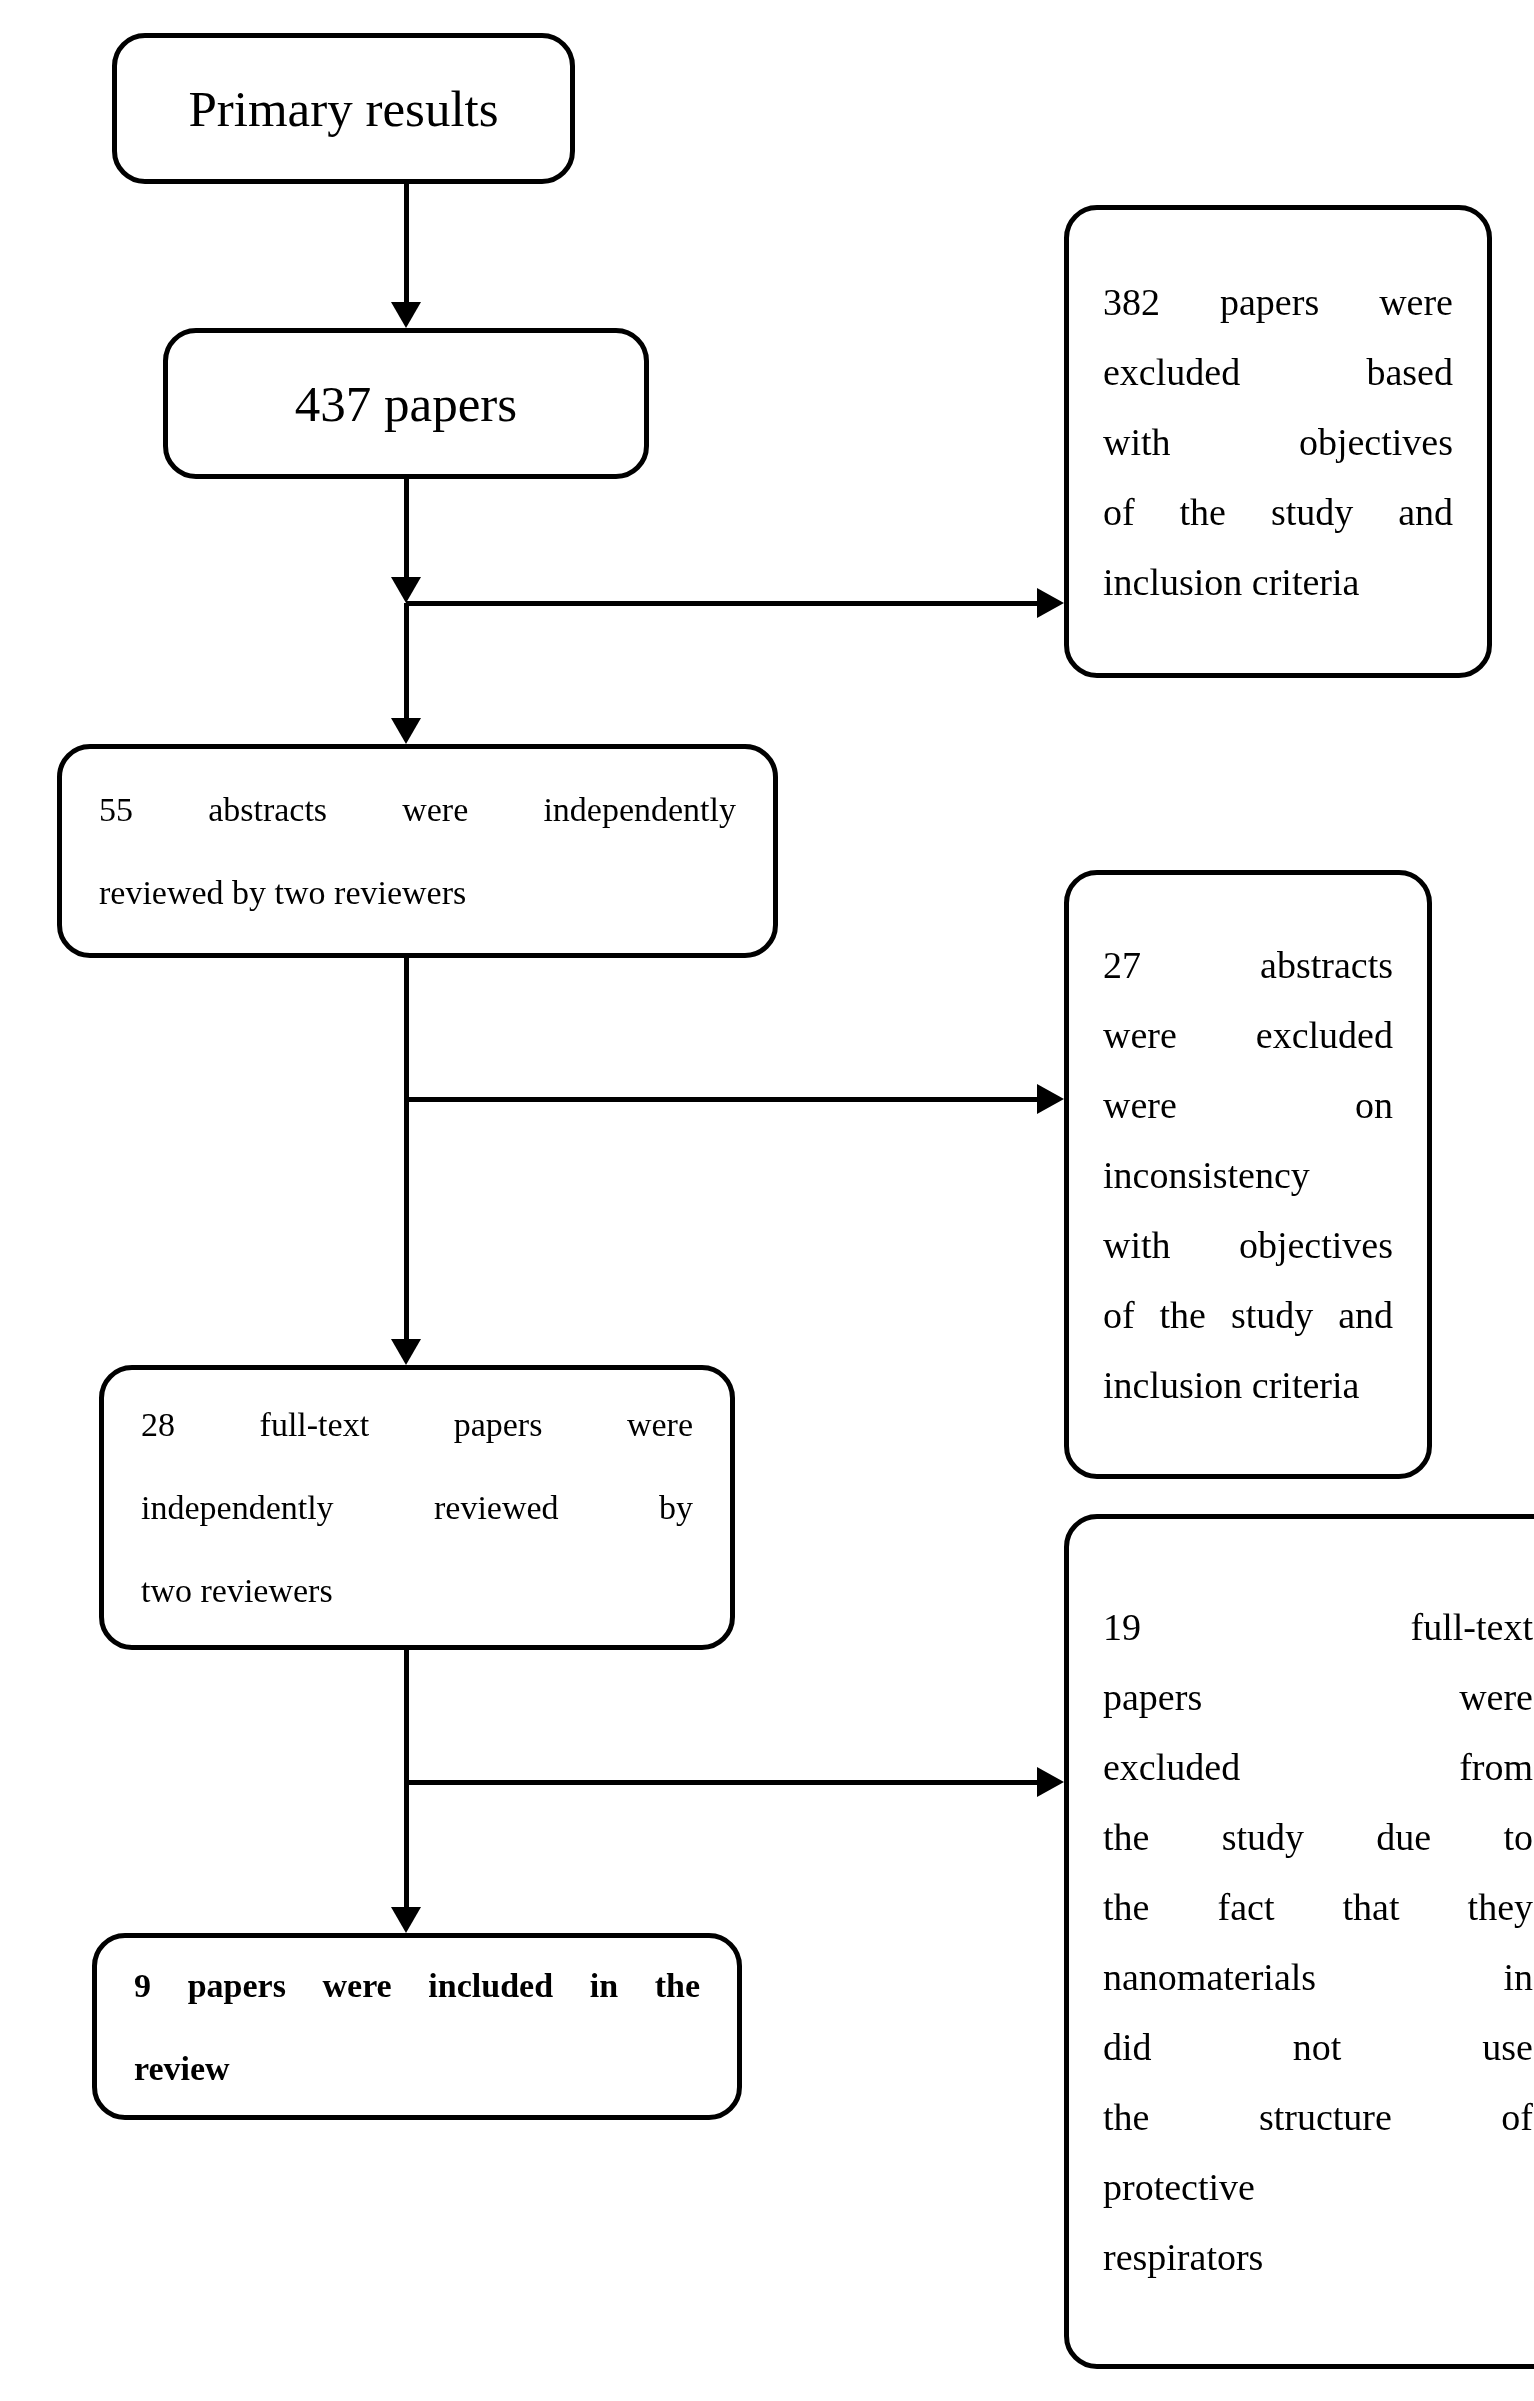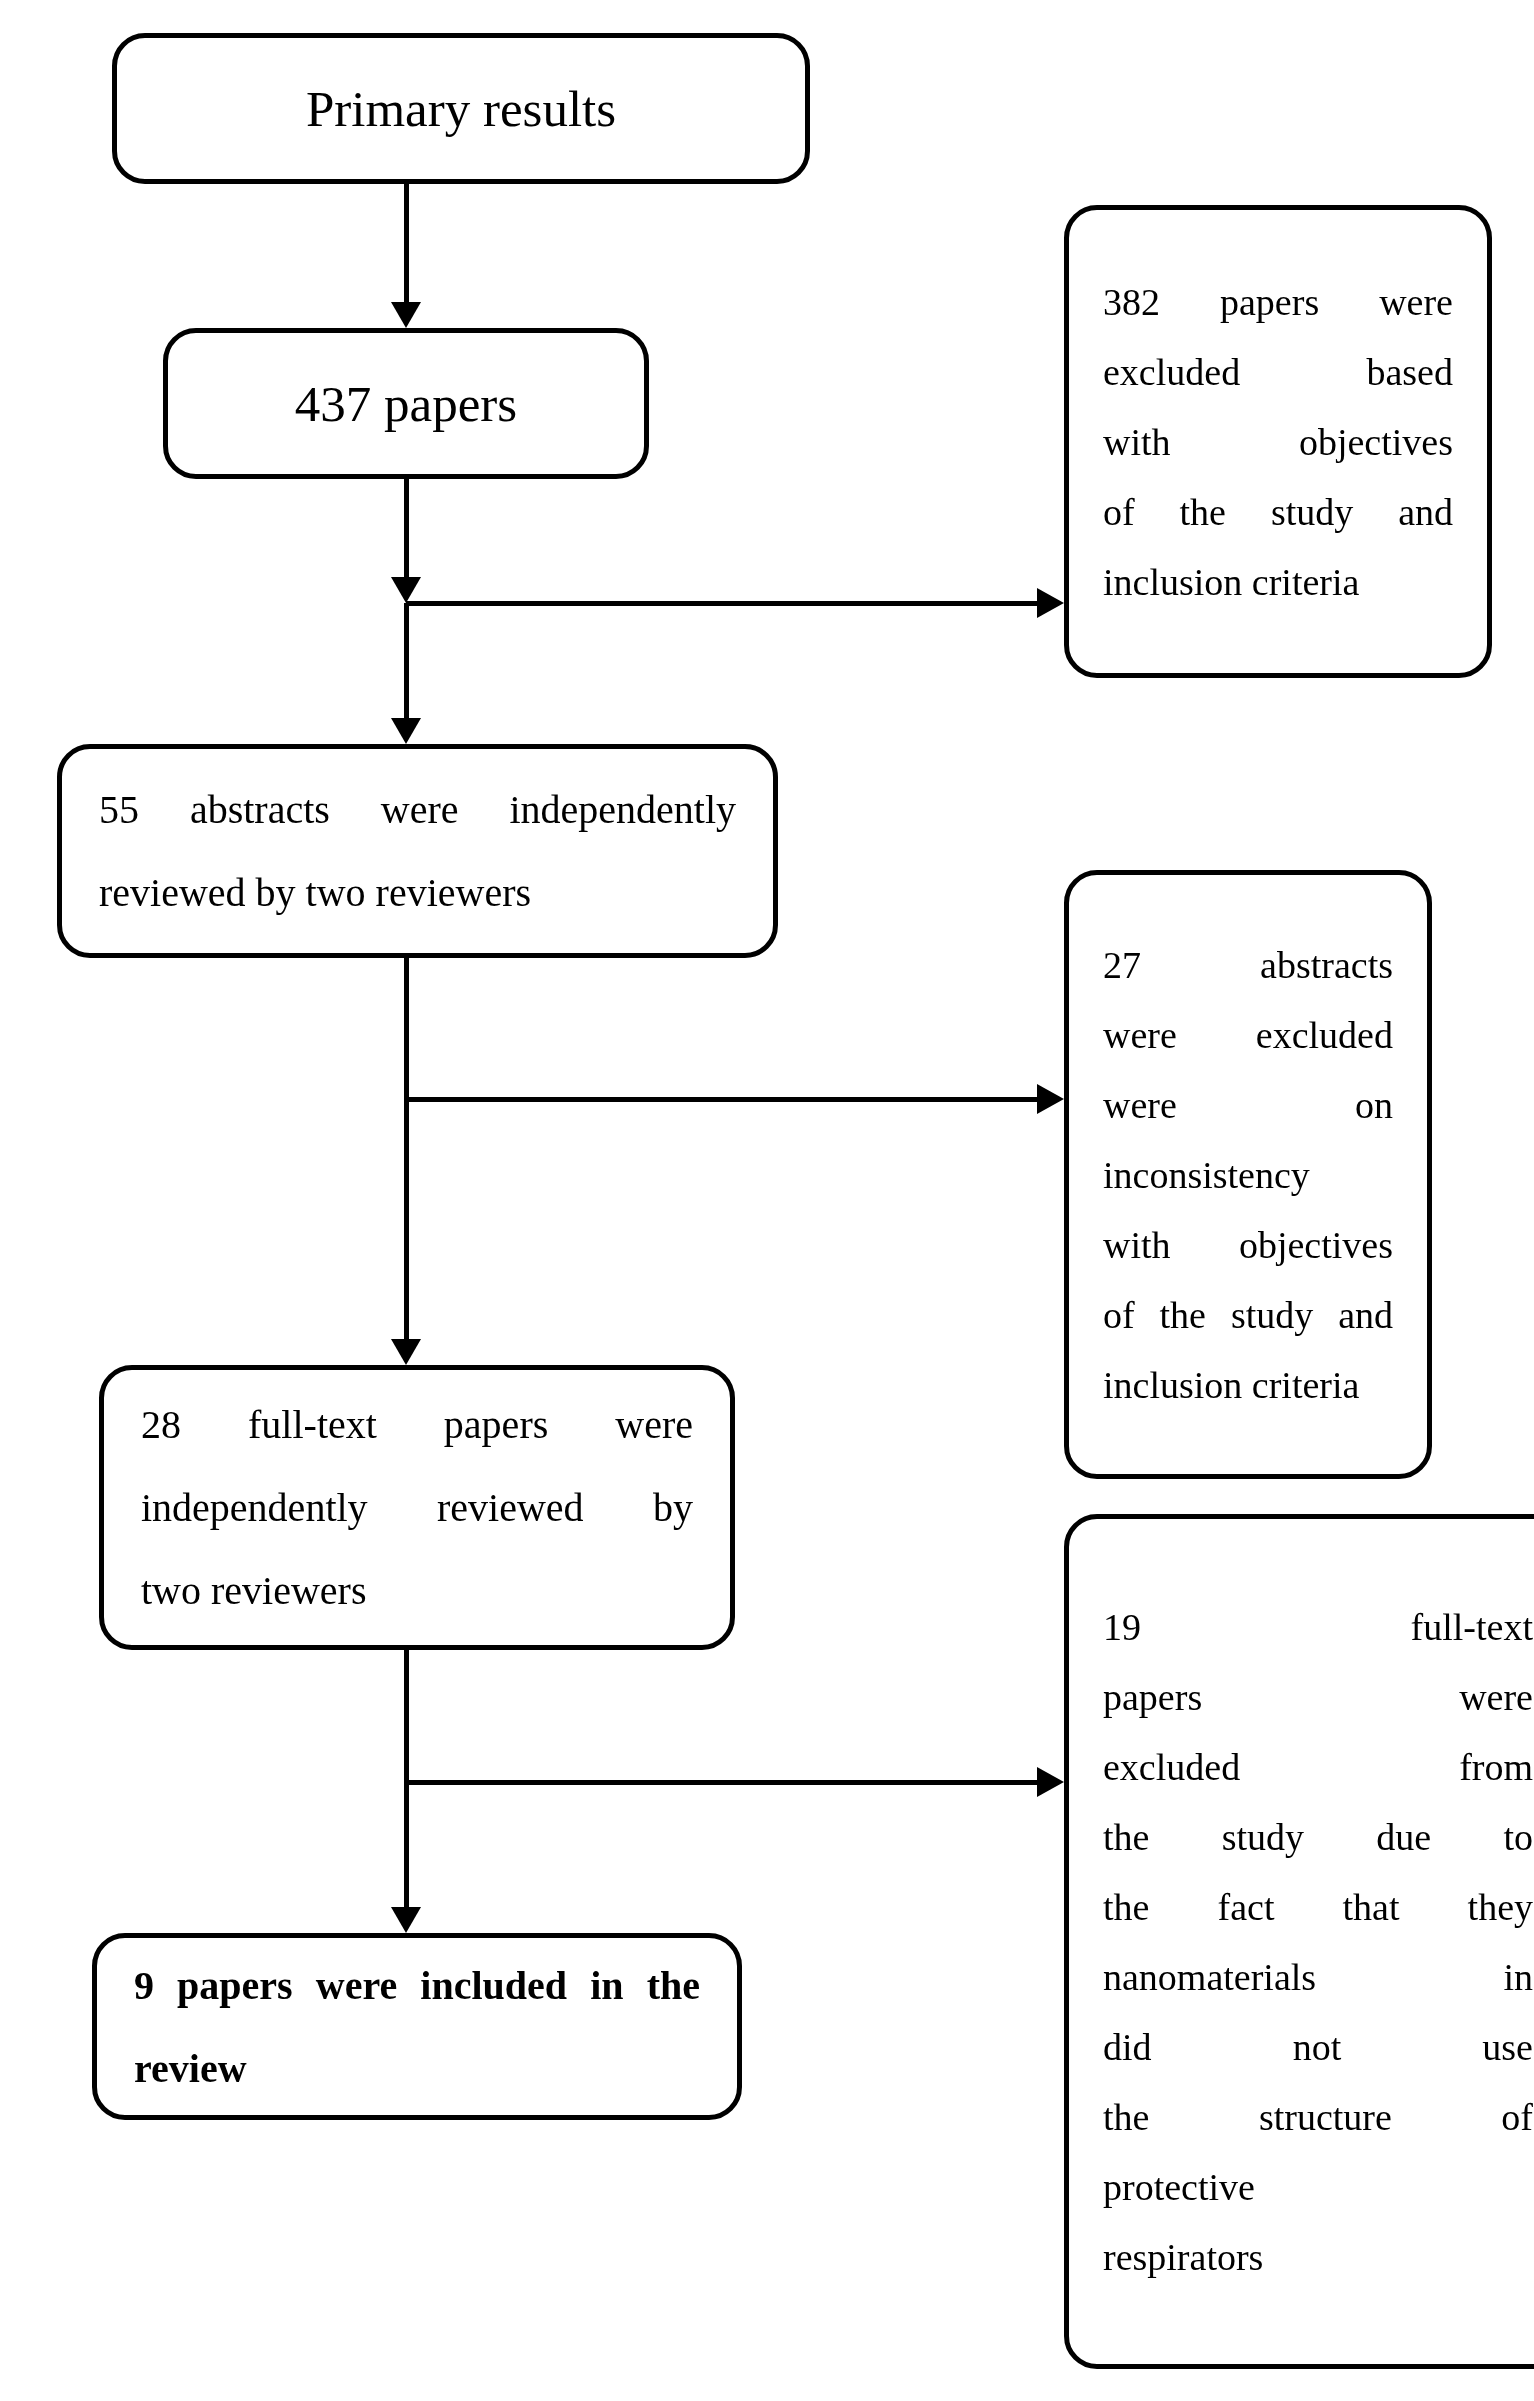--- a/index.html
+++ b/index.html
@@ -20,21 +20,21 @@
     box-sizing: border-box;
     border: 5.7px solid #000000;
     border-radius: 33px;
     background: #ffffff;
     display: flex;
     flex-direction: column;
     justify-content: center;
   }
   .left-box {
     --lh: 83px;
-    font-size: 40px;
+    font-size: 34px;
     padding: 0 37px;
   }
   .top-box {
     font-size: 51px;
     padding: 0 11.4px;
   }
   .right-box {
     --lh: 70px;
     font-size: 38px;
     padding: 0 34px;
@@ -84,21 +84,21 @@
     border-top: 15.4px solid transparent;
     border-bottom: 15.4px solid transparent;
     border-left: 27px solid #000000;
   }
 </style>
 </head>
 <body>
 
 <div id="canvas">
 
-  <div class="box top-box" style="left:112px; top:33px; width:698px; height:151px;">
+  <div class="box top-box" style="left:112px; top:33px; width:463px; height:151px;">
     <div class="cline">Primary results</div>
   </div>
 
   <div class="box top-box" style="left:163px; top:328px; width:486px; height:151px;">
     <div class="cline">437 papers</div>
   </div>
 
   <div class="box left-box" style="left:57px; top:744px; width:721px; height:214px;">
       <div class="line just">55 abstracts were independently</div>
       <div class="line">reviewed by two reviewers</div>

